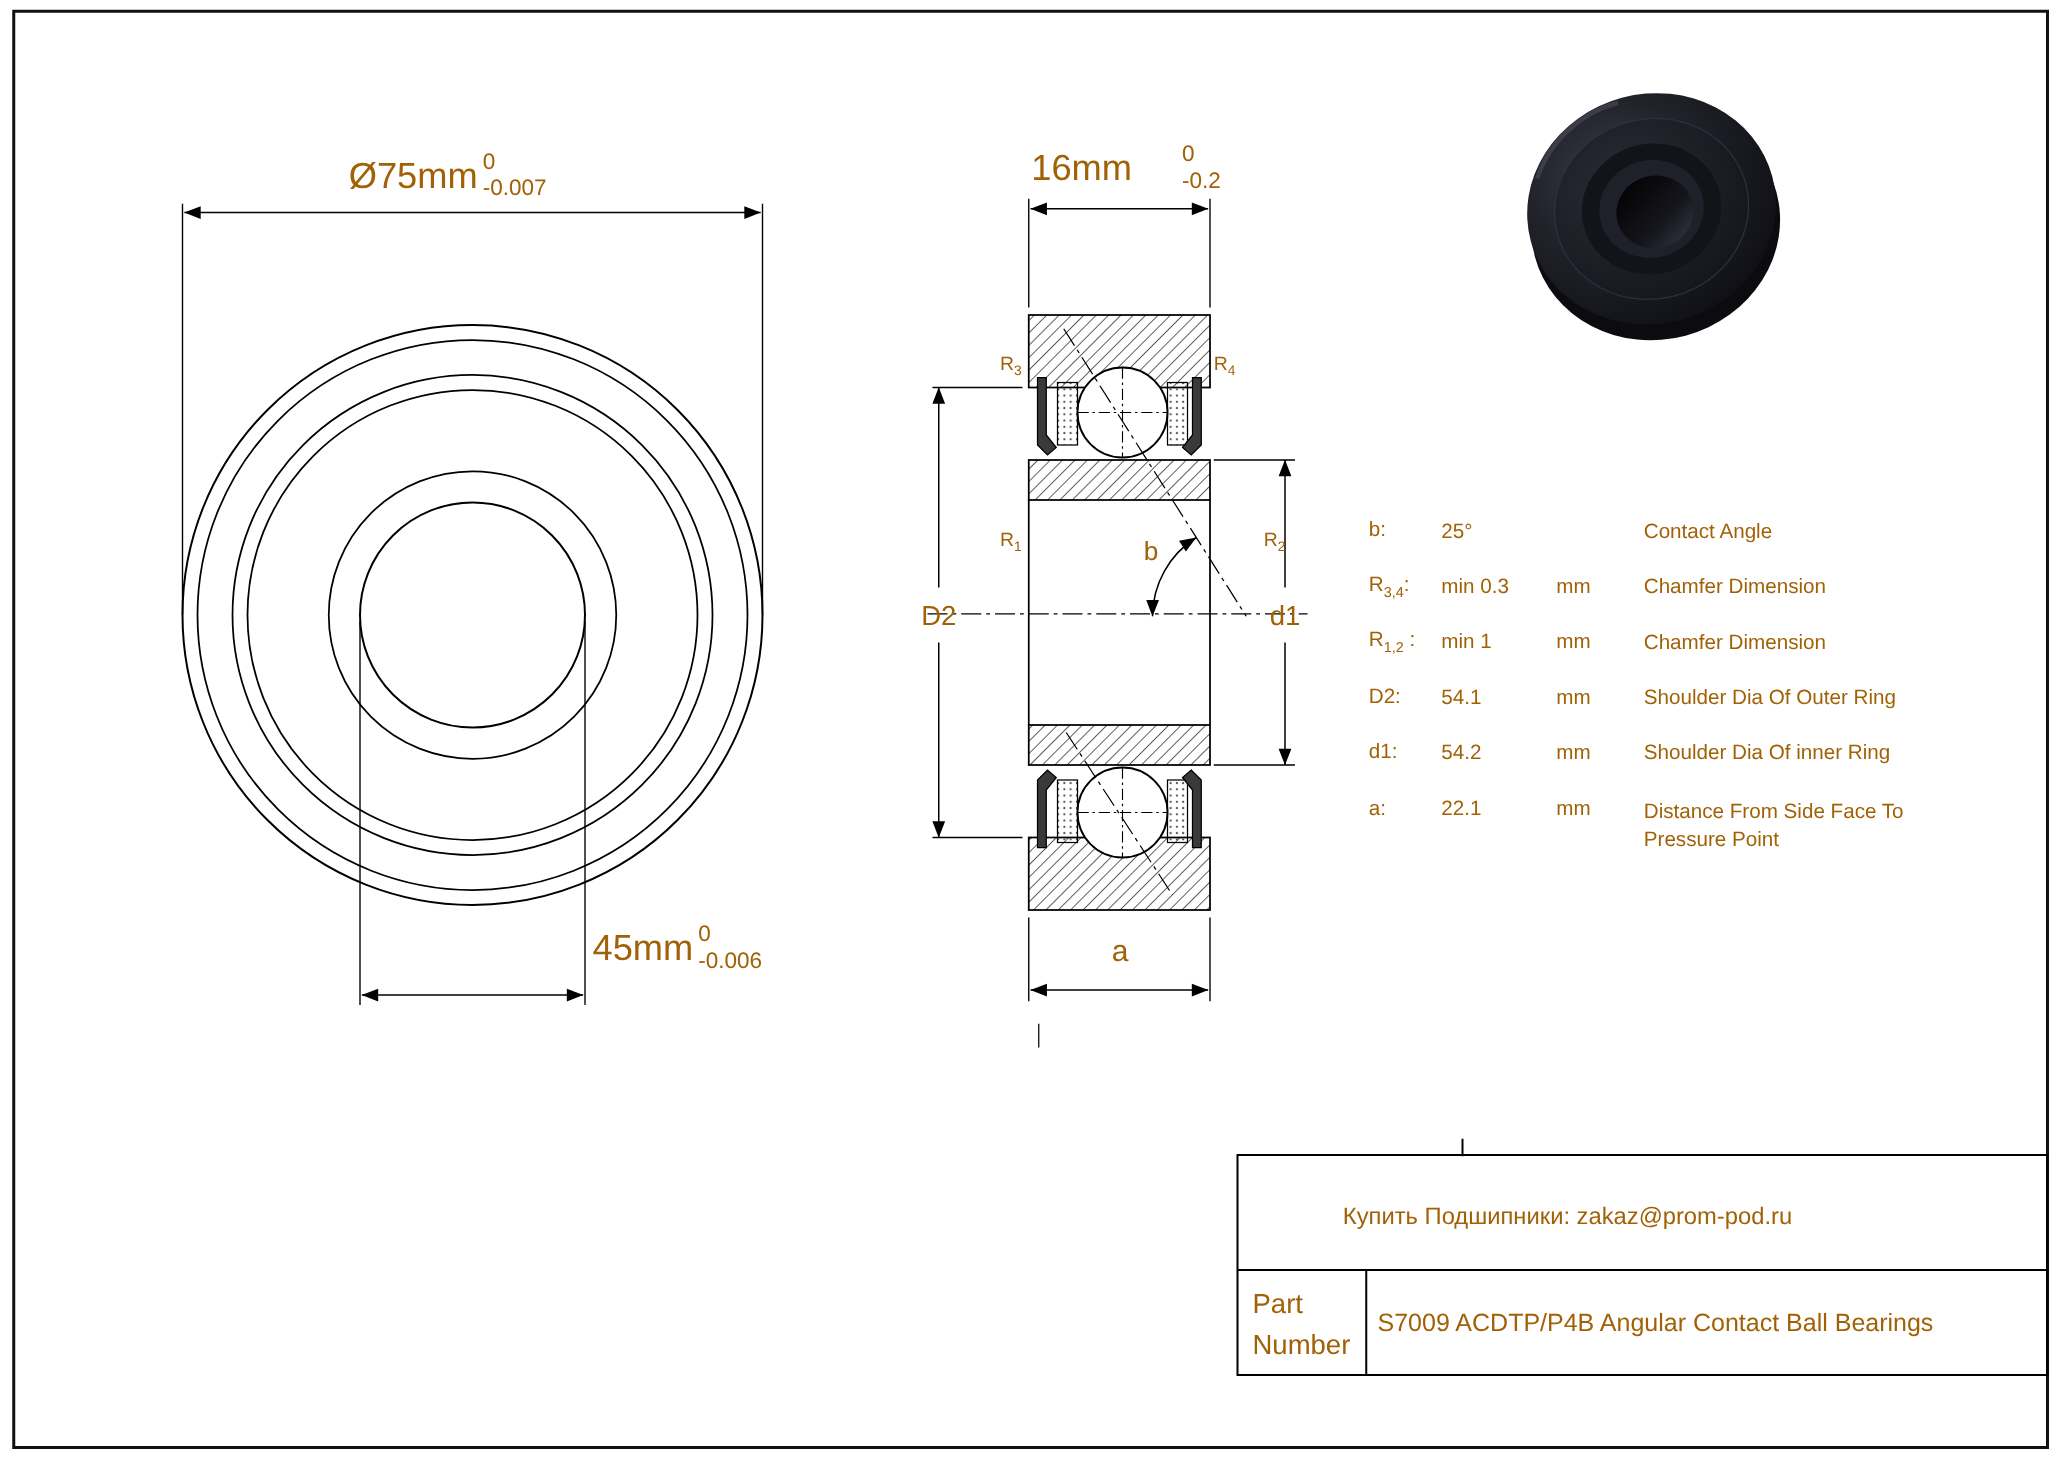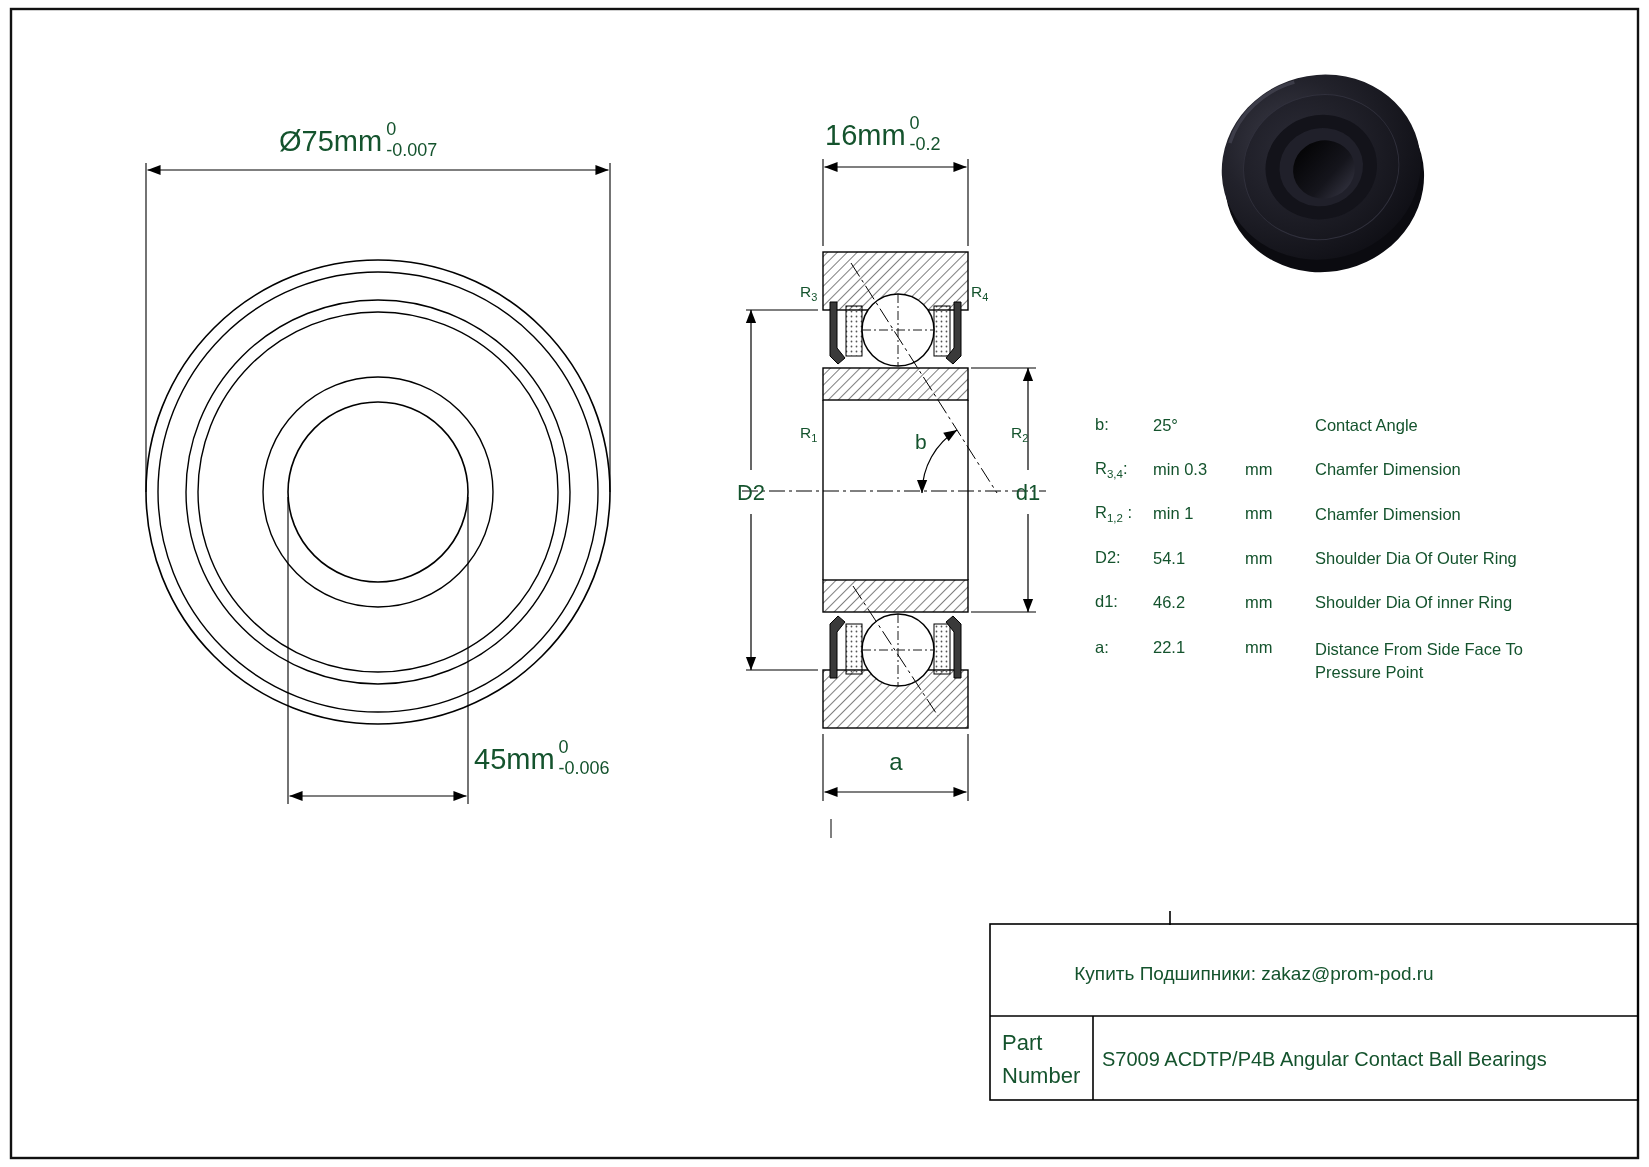--- a/index.html
+++ b/index.html
@@ -1,17 +1,17 @@
 <!DOCTYPE html>
 <html><head>
 <meta charset="utf-8">
 <style>
   html,body{margin:0;padding:0;background:#ffffff;}
   #page{position:relative;width:1649px;height:1167px;background:#fff;overflow:hidden;
-        font-family:"Liberation Sans","DejaVu Sans",sans-serif;color:#14532d;}
+        font-family:"Liberation Sans","DejaVu Sans",sans-serif;color:#a16207;}
   #page > svg{position:absolute;left:0;top:0;}
   .lbl{position:absolute;white-space:nowrap;}
   .dim{position:absolute;display:flex;align-items:flex-start;white-space:nowrap;}
   .dmain{font-size:29px;line-height:1.05;}
   .dtol{display:flex;flex-direction:column;margin-left:4px;font-size:18px;line-height:1.15;transform:translateY(-7px);}
   .rlabel{font-size:15.5px;margin-top:33px;}
   .rlabel sub{font-size:11px;}
   .axis-label{font-size:22px;transform:translateX(-50%);}
   #label-b{font-size:21px;}
   #label-a{font-size:24px;transform:translateX(-50%);}
@@ -165,21 +165,21 @@
       <span>-0.007</span>
     </span>
   </div>
   <div class="dim" style="left:474px;top:744px;">
     <span class="dmain">45mm</span>
     <span class="dtol">
       <span>0</span>
       <span>-0.006</span>
     </span>
   </div>
-  <div class="dim" style="left:825px;top:120px;">
+  <div class="dim" style="left:825px;top:120px;gap:36px;">
     <span class="dmain">16mm</span>
     <span class="dtol">
       <span>0</span>
       <span>-0.2</span>
     </span>
   </div>
 
   <div class="lbl rlabel" style="left:800px;top:250px;"><span>R</span><sub>3</sub></div>
   <div class="lbl rlabel" style="left:971px;top:250px;"><span>R</span><sub>4</sub></div>
   <div class="lbl rlabel" style="left:800px;top:391px;"><span>R</span><sub>1</sub></div>
@@ -222,21 +222,21 @@
       <div class="tparam"><span>D2</span><sub></sub><span>:</span></div>
       <div class="tval">54.1</div>
       <div class="tunit">mm</div>
       <div class="tdesc">
           <div>Shoulder Dia Of Outer Ring</div>
           <div></div>
         </div>
     </div>
     <div class="trow">
       <div class="tparam"><span>d1</span><sub></sub><span>:</span></div>
-      <div class="tval">46.2</div>
+      <div class="tval">54.2</div>
       <div class="tunit">mm</div>
       <div class="tdesc">
           <div>Shoulder Dia Of inner Ring</div>
           <div></div>
         </div>
     </div>
     <div class="trow tall">
       <div class="tparam"><span>a</span><sub></sub><span>:</span></div>
       <div class="tval">22.1</div>
       <div class="tunit">mm</div>

